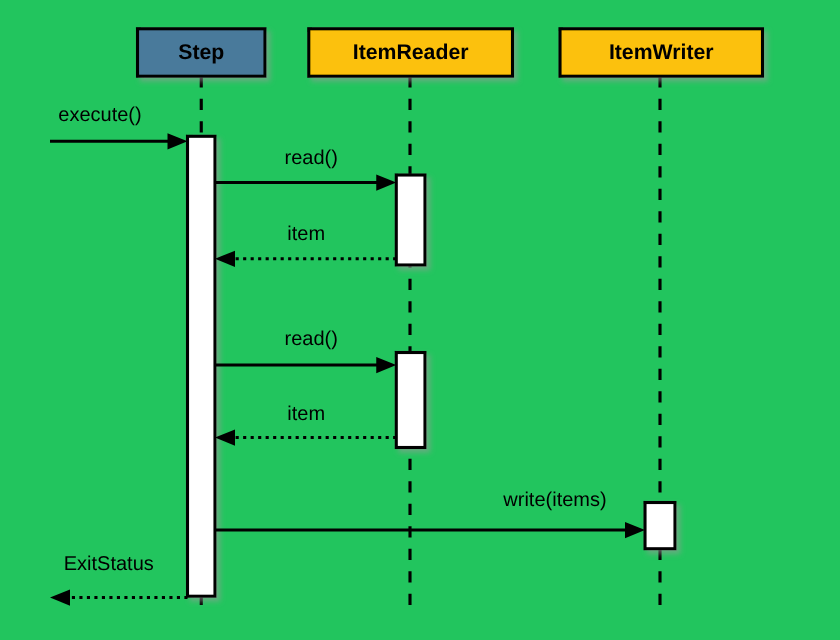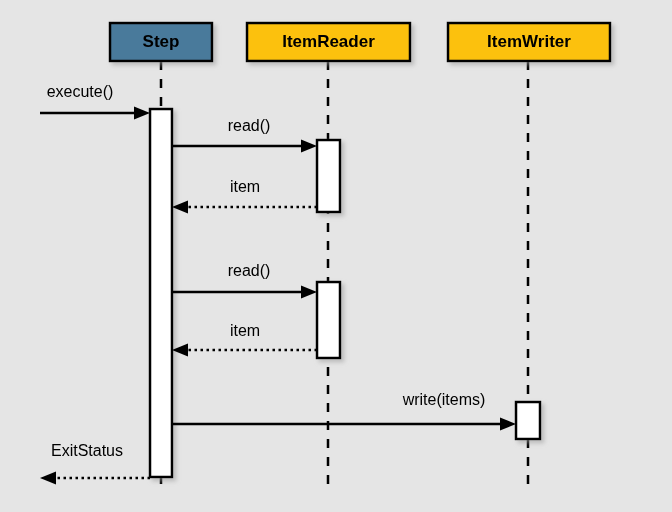--- a/index.html
+++ b/index.html
@@ -10,21 +10,21 @@
   body {
     width: 672px;
     height: 512px;
     font-family: "Liberation Sans", sans-serif;
     overflow: hidden;
   }
   #diagram-root {
     position: relative;
     width: 672px;
     height: 512px;
-    background: #e5e5e5;
+    background: #22c55e;
   }
   svg#seq-svg {
     display: block;
     width: 672px;
     height: 512px;
   }
   .lifeline-box {
     stroke: #000000;
     stroke-width: 2.5;
   }

